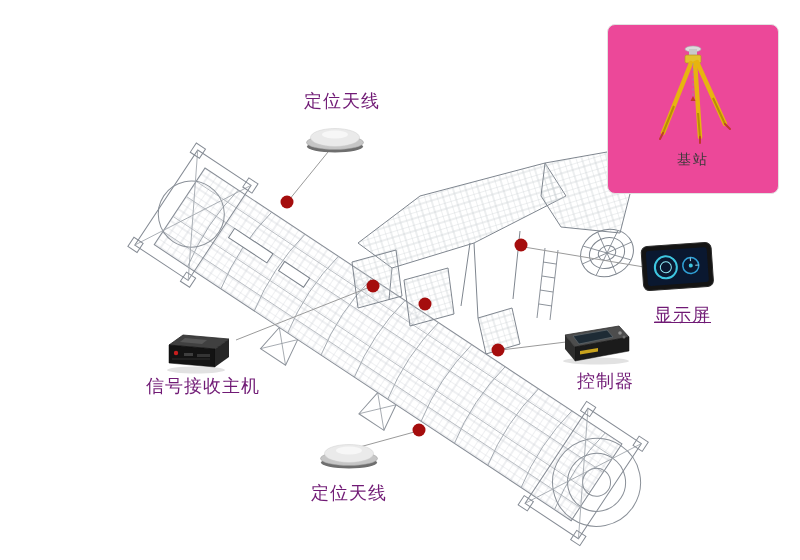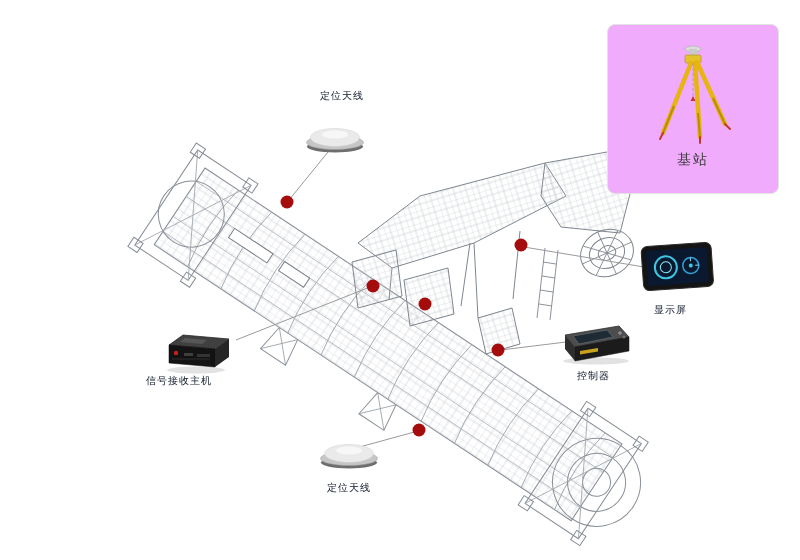--- a/index.html
+++ b/index.html
@@ -1,23 +1,23 @@
 <!DOCTYPE html>
 <html><head>
 <meta charset="utf-8">
 <style>
   * { margin:0; padding:0; box-sizing:border-box; }
   html,body { width:800px; height:560px; background:#ffffff; overflow:hidden;
               font-family:"DejaVu Sans","Liberation Sans",sans-serif; }
   .stage { position:relative; width:800px; height:560px; }
   .layer { position:absolute; left:0; top:0; }
-  .lbl { position:absolute; font-size:10px; color:#0f172a; letter-spacing:1px; white-space:nowrap; }
+  .lbl { position:absolute; font-size:18px; color:#701a75; letter-spacing:1px; white-space:nowrap; }
   .dev { position:absolute; }
   .basebox { position:absolute; left:607px; top:24px; width:172px; height:170px;
-             background:#f0abfc; border:1px solid #e2e2e2; border-radius:8px;
+             background:#ec4899; border:1px solid #e2e2e2; border-radius:8px;
              display:flex; flex-direction:column; align-items:center; padding-top:13px; }
   .basebox .caption { font-size:14px; color:#3a3a3a; letter-spacing:2px; margin-top:3px; }
 </style>
 </head>
 <body>
 
 <div class="stage">
 
   <svg class="layer" width="800" height="560" viewBox="0 0 800 560">
     <defs>
@@ -177,18 +177,18 @@
       <polygon points="51,21 65,11 65,29 51,39" fill="#262626"></polygon>
       <polygon points="21,10 43,12 38,16 16,14" fill="#575757"></polygon>
       <circle cx="12" cy="25" r="2.2" fill="#c81e1e"></circle>
       <rect x="20" y="25" width="9" height="3" fill="#3e3e3e"></rect>
       <rect x="33" y="26" width="13" height="3" fill="#343434"></rect>
       <path d="M8 31H46" stroke="#2e2e2e" stroke-width="1"></path>
     </svg>
   </div>
 
   <div class="lbl" style="left:299px; top:89px; width:86px; text-align:center;">定位天线</div>
-  <div class="lbl" style="left:654px; top:303px;">显示屏</div>
+  <div class="lbl" style="left:654px; top:303px;text-decoration:underline;">显示屏</div>
   <div class="lbl" style="left:577px; top:369px;text-align:right;">控制器</div>
   <div class="lbl" style="left:146px; top:374px;">信号接收主机</div>
   <div class="lbl" style="left:306px; top:481px; width:86px; text-align:center;">定位天线</div>
 
 </div>
 
 </body></html>

